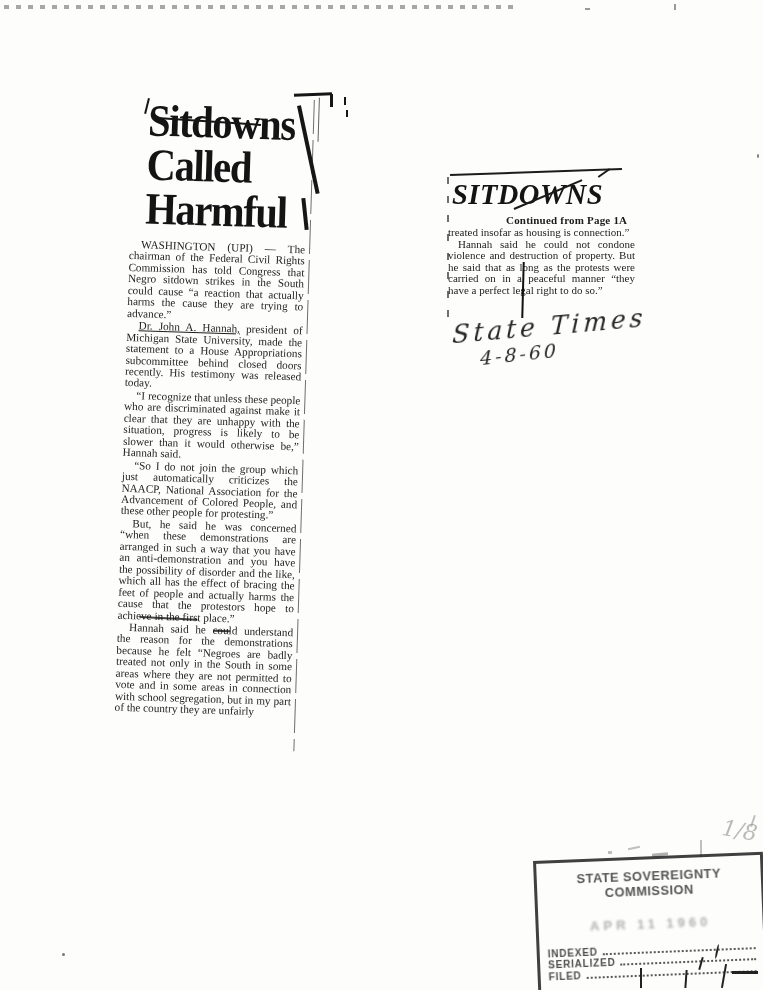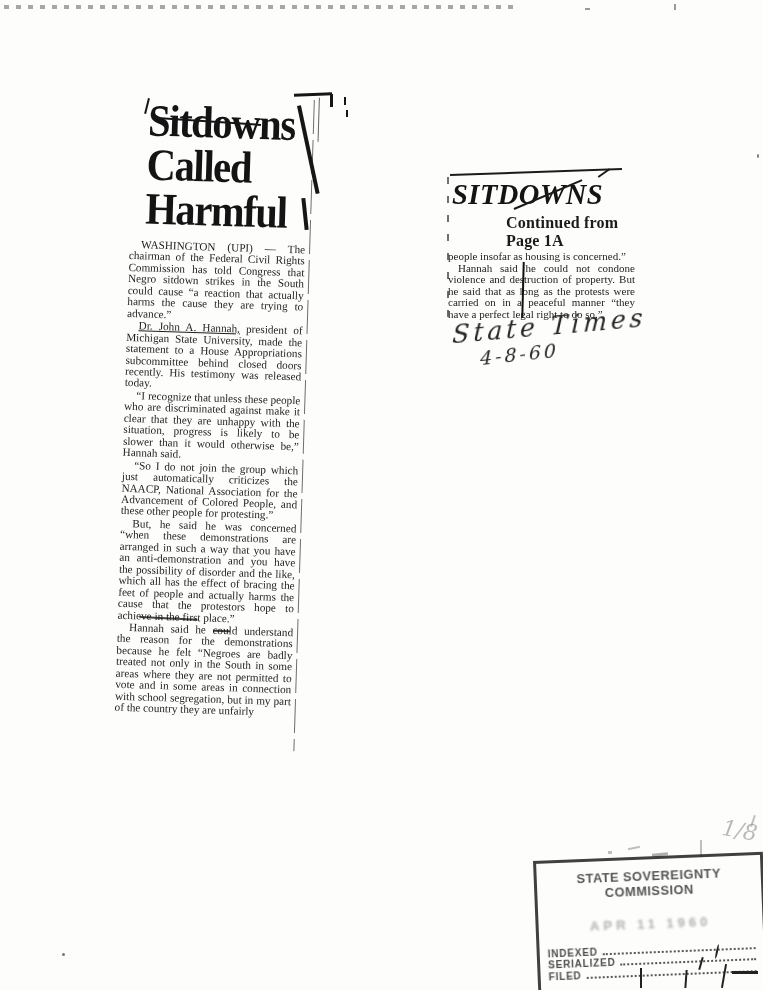--- a/index.html
+++ b/index.html
@@ -27,21 +27,21 @@
   .pencil-text{position:absolute;color:#777;font-size:22px;font-family:"DejaVu Serif",serif;
                font-style:italic;opacity:.5;transform:rotate(10deg);}
   
   .clip-right{position:absolute;left:448px;top:167px;width:187px;}
   .clip-right .tear{position:absolute;top:4px;left:2px;width:172px;height:2px;background:#1c1c1c;
                     transform:rotate(-2deg);}
   .clip-right .left-dashes{position:absolute;top:10px;left:-1px;width:2px;height:145px;opacity:.7;
       background:repeating-linear-gradient(to bottom,#333 0 7px,transparent 7px 19px);}
   .hl2{margin:10px 0 0 4px;font-weight:bold;font-style:italic;font-size:30px;letter-spacing:.5px;
        color:#141414;white-space:nowrap;transform:scaleX(.95);transform-origin:left;}
-  .cont{margin:3px 0 0 58px;font-weight:bold;font-size:16px;letter-spacing:.2px;}
+  .cont{margin:3px 0 0 58px;font-weight:bold;font-size:11px;letter-spacing:.2px;}
   .art2{margin-top:1px;font-size:11px;line-height:11.6px;text-align:justify;color:#1d1d1d;}
   .art2 p{margin:0;}
   .art2 p.ind{text-indent:10px;}
   .slash{position:absolute;left:514px;top:208px;width:74px;height:2.2px;background:#1a1a1a;
          transform:rotate(-23deg);transform-origin:left center;}
   .ditto{position:absolute;left:597px;top:172px;width:14px;height:2px;background:#1a1a1a;
          transform:rotate(-35deg);}
   .penline{position:absolute;left:522px;top:262px;width:1.8px;height:56px;background:#111;
            transform:rotate(1.5deg);}
   
@@ -104,21 +104,21 @@
   <div class="mark" style="left:344px;top:97px;width:2px;height:8px;"></div>
   <div class="mark" style="left:346px;top:110px;width:2px;height:7px;"></div>
   <div class="mark" style="left:146px;top:98px;width:2.4px;height:16px;transform:rotate(14deg);"></div>
 
   <div class="clip-right">
     <div class="tear"></div>
     <div class="left-dashes"></div>
     <div class="hl2">SITDOWNS</div>
     <div class="cont">Continued from Page 1A</div>
     <div class="art2">
-      <p>people insofar as housing is concerned.”</p>
+      <p>treated insofar as housing is connection.”</p>
       <p class="ind">Hannah said he could not condone violence and destruction of property. But he said that as long as the protests were carried on in a peaceful manner “they have a perfect legal right to do so.”</p>
     </div>
   </div>
   <div class="slash"></div>
   <div class="ditto"></div>
   <div class="penline"></div>
 
   <div class="hand hand1">State Times</div>
   <div class="hand hand2">4-8-60</div>
 

